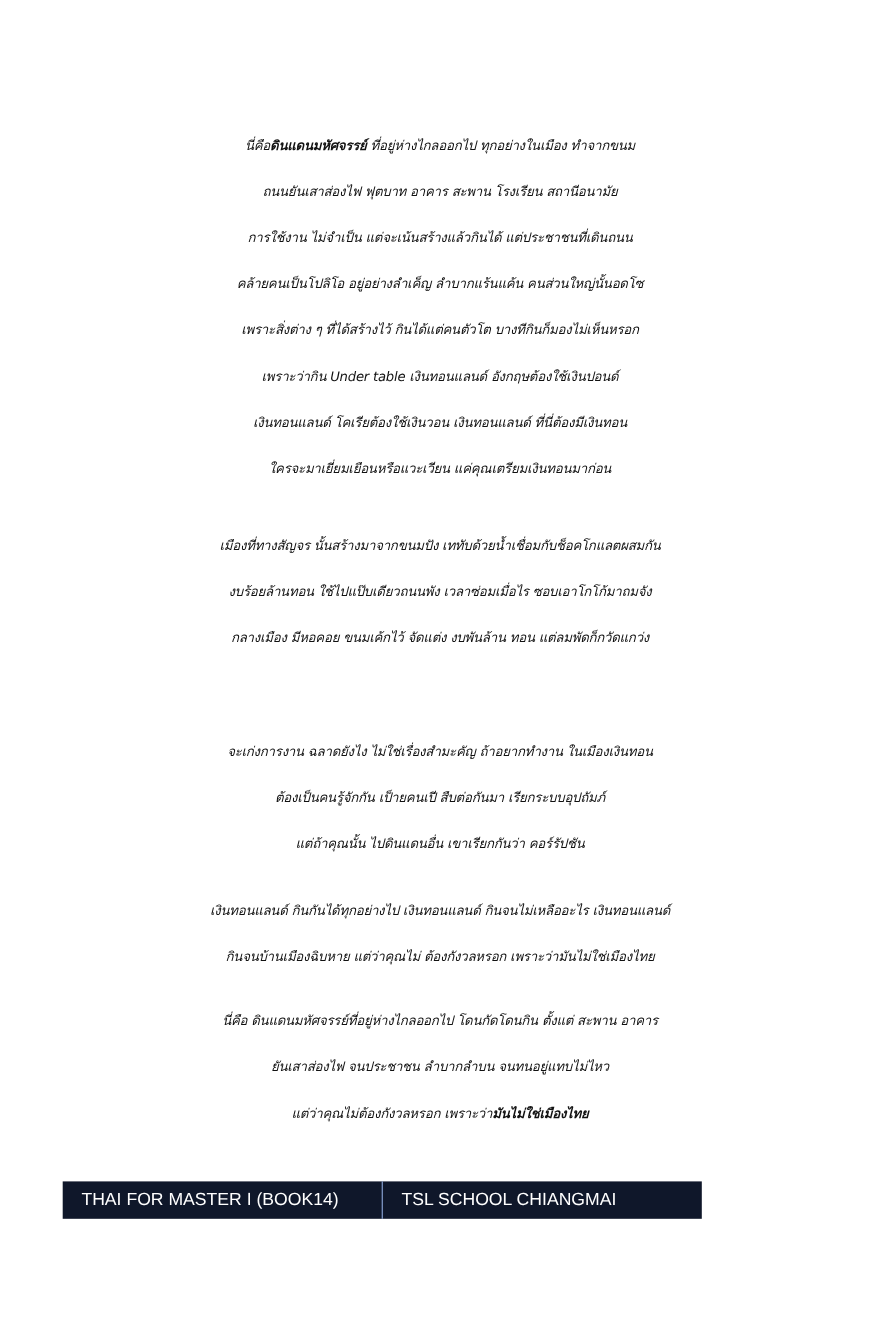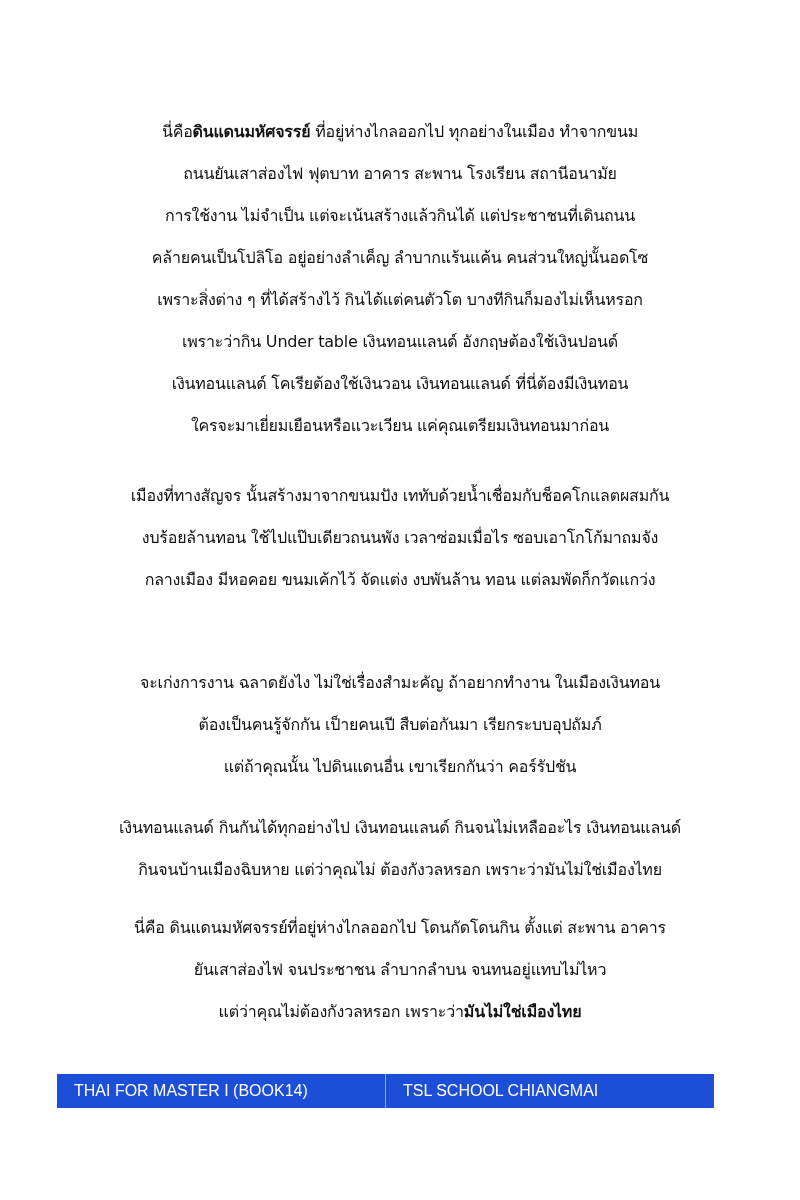--- a/index.html
+++ b/index.html
@@ -25,40 +25,41 @@
     .stanza {
       position: absolute;
       left: 0;
       width: 800px;
       text-align: center;
     }
     .line {
       display: block;
       height: 42px;
       line-height: 42px;
-      font-size: 16px;
+      font-size: 12px;
       white-space: nowrap;
       letter-spacing: -0.2px;
+      font-style: italic;
     }
     .line b {
       font-weight: bold;
     }
     #stanza-1 { top: 111px; }
     #stanza-2 { top: 475px; }
     #stanza-3 { top: 662px; }
     #stanza-4 { top: 807px; }
     #stanza-5 { top: 907px; }
 
     .footer {
       position: absolute;
       left: 57px;
       top: 1074px;
-      width: 657px;
+      width: 581px;
       height: 34px;
-      background: #1d4ed8;
+      background: #0f172a;
       display: flex;
       color: #ffffff;
       font-family: "Liberation Sans", "DejaVu Sans", sans-serif;
       font-size: 16px;
     }
     .footer-cell {
       flex: 1 1 0;
       display: flex;
       align-items: center;
       padding: 0 17px;

